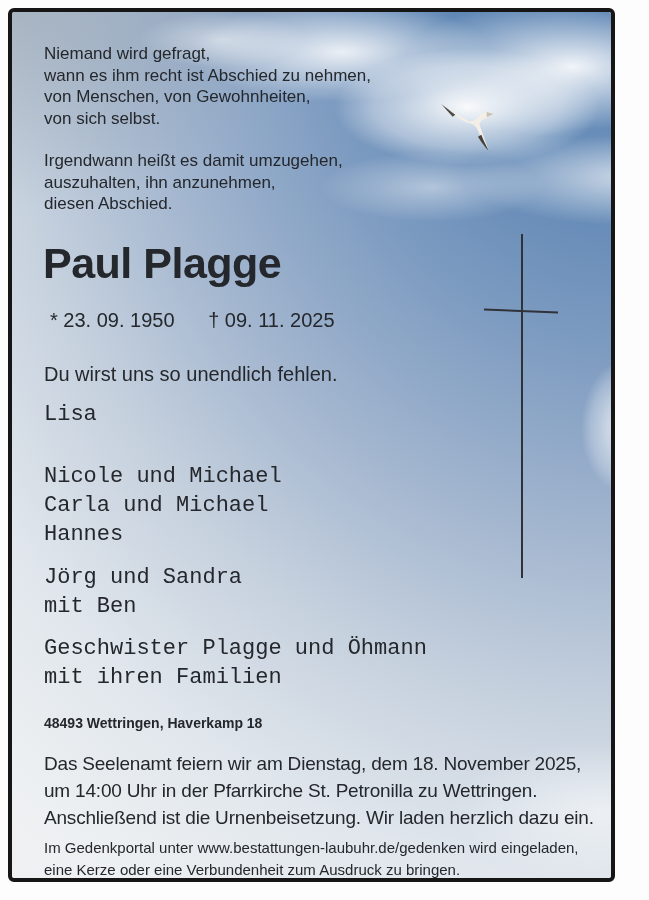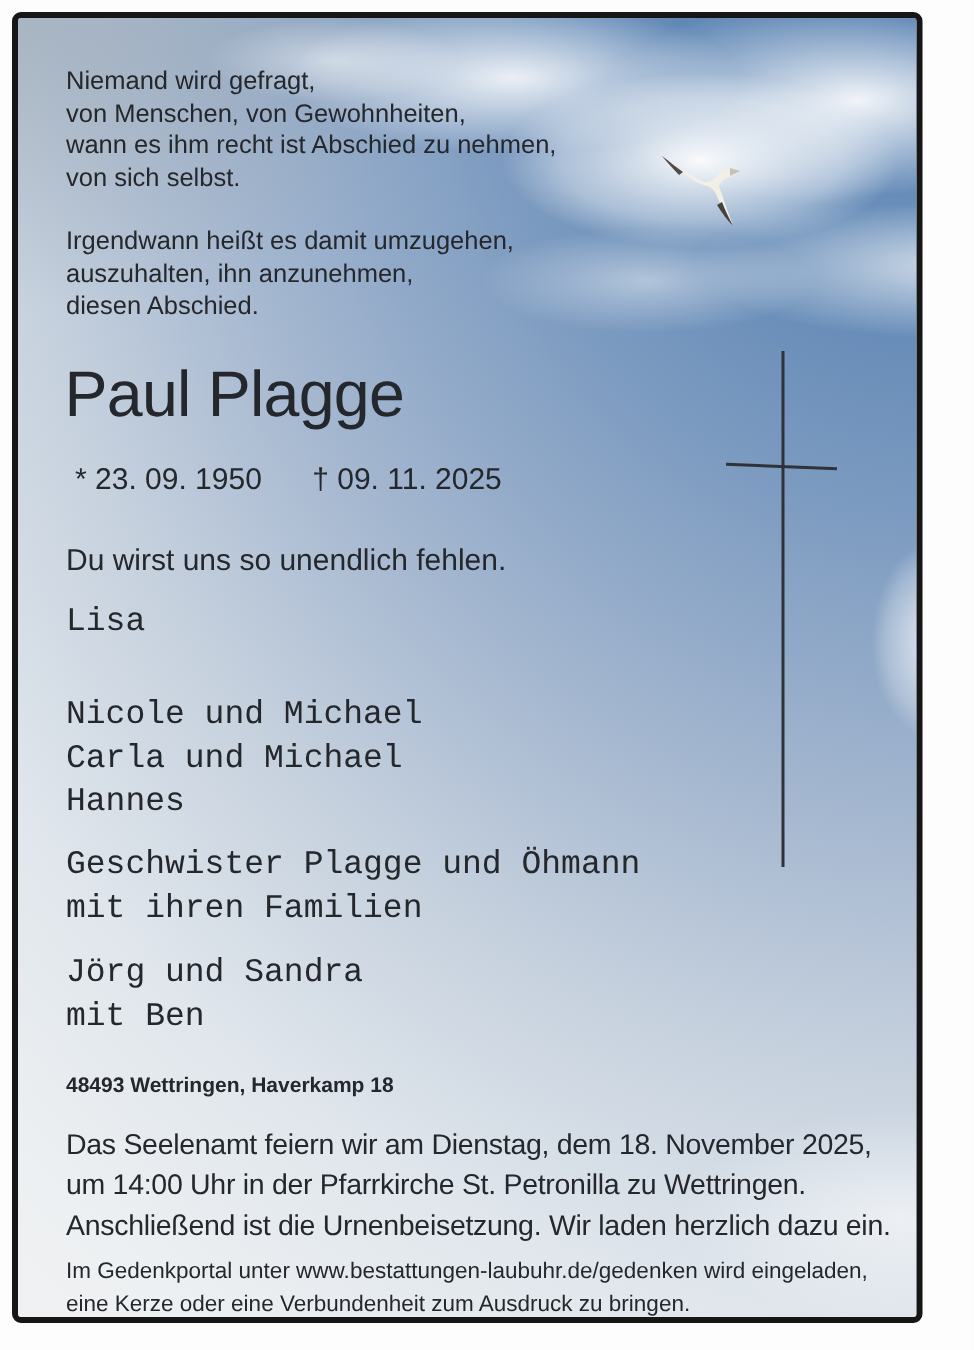--- a/index.html
+++ b/index.html
@@ -44,21 +44,21 @@
         #c6d1de 63%, #e0e6ec 78%, #edf0f2 92%, #f0f1f2 100%);
   }
   .content {
     position: relative;
     padding: 31px 20px 0 32px;
     color: #24272c;
   }
   .poem-line { font-size: 17px; line-height: 21.5px; white-space: nowrap; }
   .stanza2 { margin-top: 21px; }
   .name {
-    font-size: 43px; line-height: 50px; font-weight: 400;
+    font-size: 43px; line-height: 50px; font-weight: 700;
     letter-spacing: -0.5px; margin: 23px 0 0 -1px; white-space: nowrap;
   }
   .dates { margin-top: 20px; padding-left: 6px; font-size: 20px; line-height: 25px; white-space: nowrap; }
   .death-date { margin-left: 28px; text-align: right; }
   .farewell { margin-top: 29px; font-size: 20px; line-height: 25px; white-space: nowrap; }
   .mourner-group { font-size: 22px; line-height: 29px; }
   .mourner-line { white-space: nowrap; font-family: Liberation Mono, monospace; }
   .group-1 { margin-top: 13px; }
   .group-2 { margin-top: 33px; }
   .group-3 { margin-top: 14px; }
@@ -103,22 +103,22 @@
     <div>
       <div class="cross-v"></div>
       <div class="cross-h"></div>
     </div>
 
     <div class="content">
 
       <div class="poem">
         <div class="stanza">
           <div class="poem-line">Niemand wird gefragt,</div>
+          <div class="poem-line">wann es ihm recht ist Abschied zu nehmen,</div>
           <div class="poem-line">von Menschen, von Gewohnheiten,</div>
-          <div class="poem-line">wann es ihm recht ist Abschied zu nehmen,</div>
           <div class="poem-line">von sich selbst.</div>
         </div>
         <div class="stanza stanza2">
           <div class="poem-line">Irgendwann heißt es damit umzugehen,</div>
           <div class="poem-line">auszuhalten, ihn anzunehmen,</div>
           <div class="poem-line">diesen Abschied.</div>
         </div>
       </div>
 
       <h1 class="name">Paul Plagge</h1>
@@ -132,27 +132,27 @@
 
       <div class="mourners">
         <div class="mourner-group group-1">
           <div class="mourner-line">Lisa</div>
         </div>
         <div class="mourner-group group-2">
           <div class="mourner-line">Nicole und Michael</div>
           <div class="mourner-line">Carla und Michael</div>
           <div class="mourner-line">Hannes</div>
         </div>
+        <div class="mourner-group group-3">
+          <div class="mourner-line">Jörg und Sandra</div>
+          <div class="mourner-line">mit Ben</div>
+        </div>
         <div class="mourner-group group-4">
           <div class="mourner-line">Geschwister Plagge und Öhmann</div>
           <div class="mourner-line">mit ihren Familien</div>
-        </div>
-        <div class="mourner-group group-3">
-          <div class="mourner-line">Jörg und Sandra</div>
-          <div class="mourner-line">mit Ben</div>
         </div>
       </div>
 
       <p class="address">48493 Wettringen, Haverkamp 18</p>
 
       <div class="service">
         <div class="service-line">Das Seelenamt feiern wir am Dienstag, dem 18. November 2025,</div>
         <div class="service-line">um 14:00 Uhr in der Pfarrkirche St. Petronilla zu Wettringen.</div>
         <div class="service-line">Anschließend ist die Urnenbeisetzung. Wir laden herzlich dazu ein.</div>
       </div>

